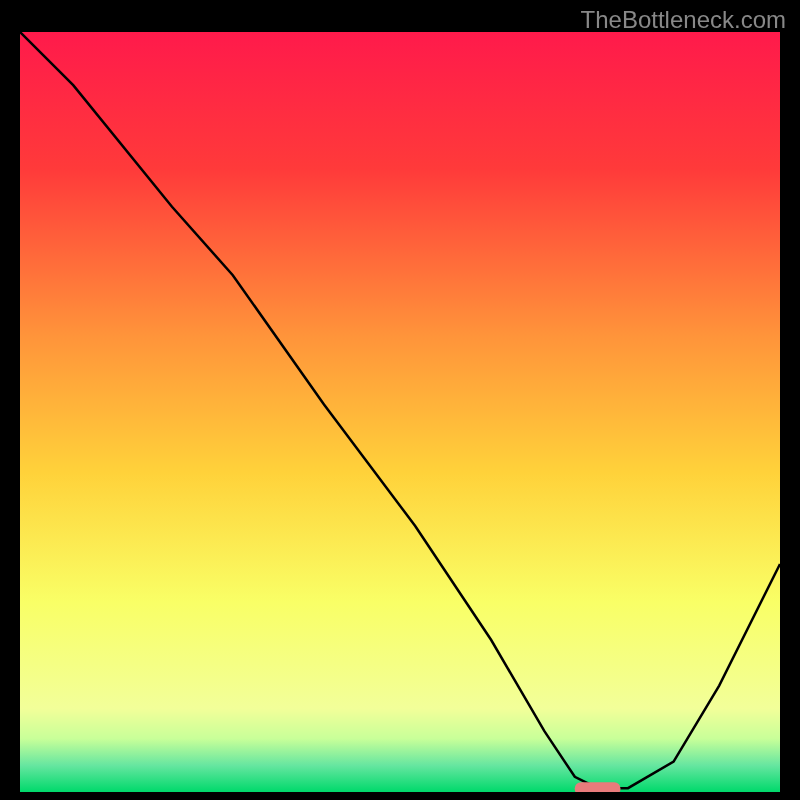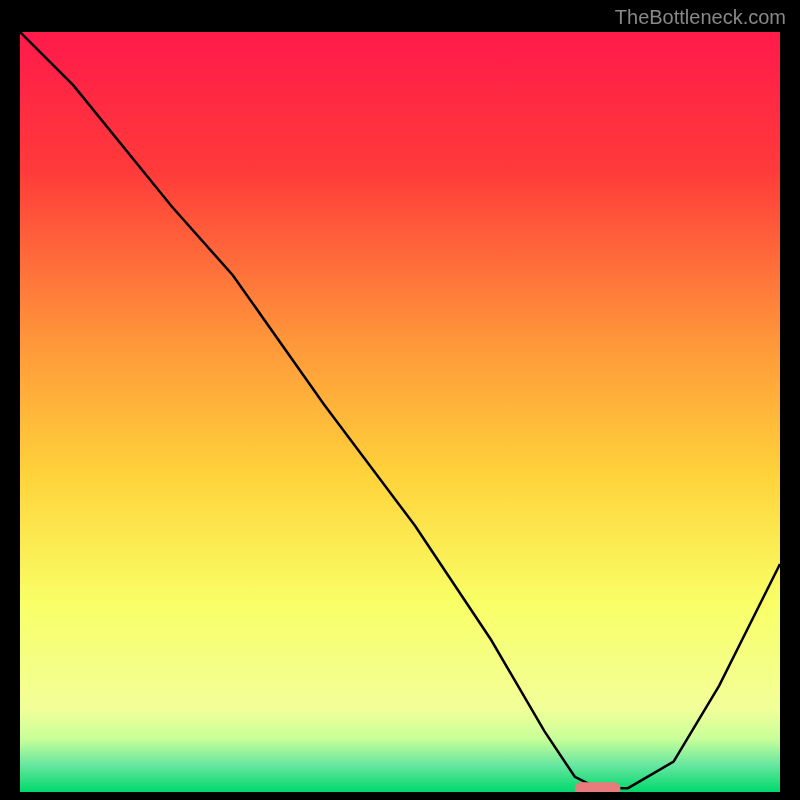--- a/index.html
+++ b/index.html
@@ -10,21 +10,21 @@
     background: #000;
     position: relative;
     overflow: hidden;
   }
   .watermark {
     position: absolute;
     top: 6px;
     right: 14px;
     color: #888;
     font-family: Arial, Helvetica, sans-serif;
-    font-size: 20px;
+    font-size: 24px;
     font-weight: 500;
     z-index: 10;
   }
   .plot-frame {
     position: absolute;
     top: 32px;
     left: 20px;
     width: 760px;
     height: 760px;
     background: #000;

